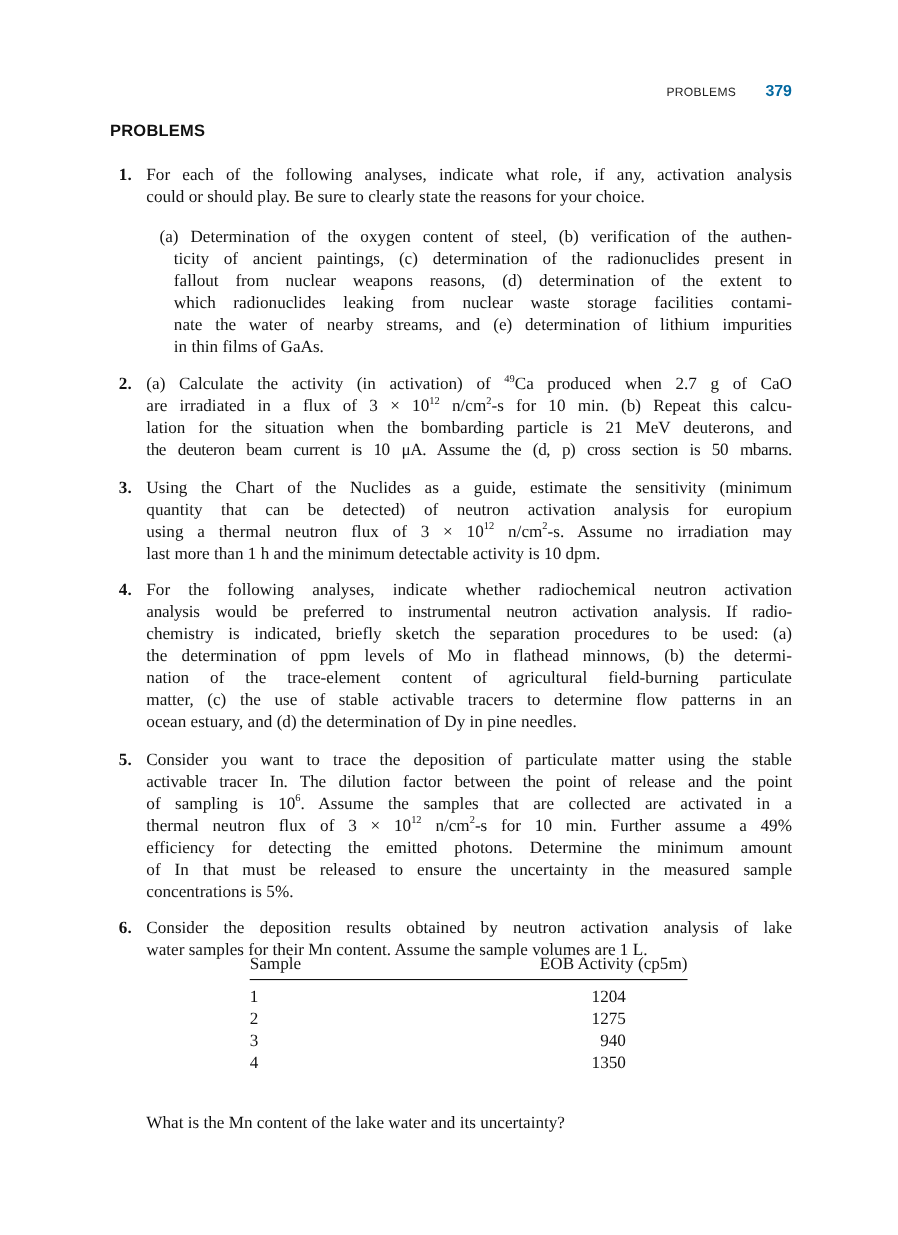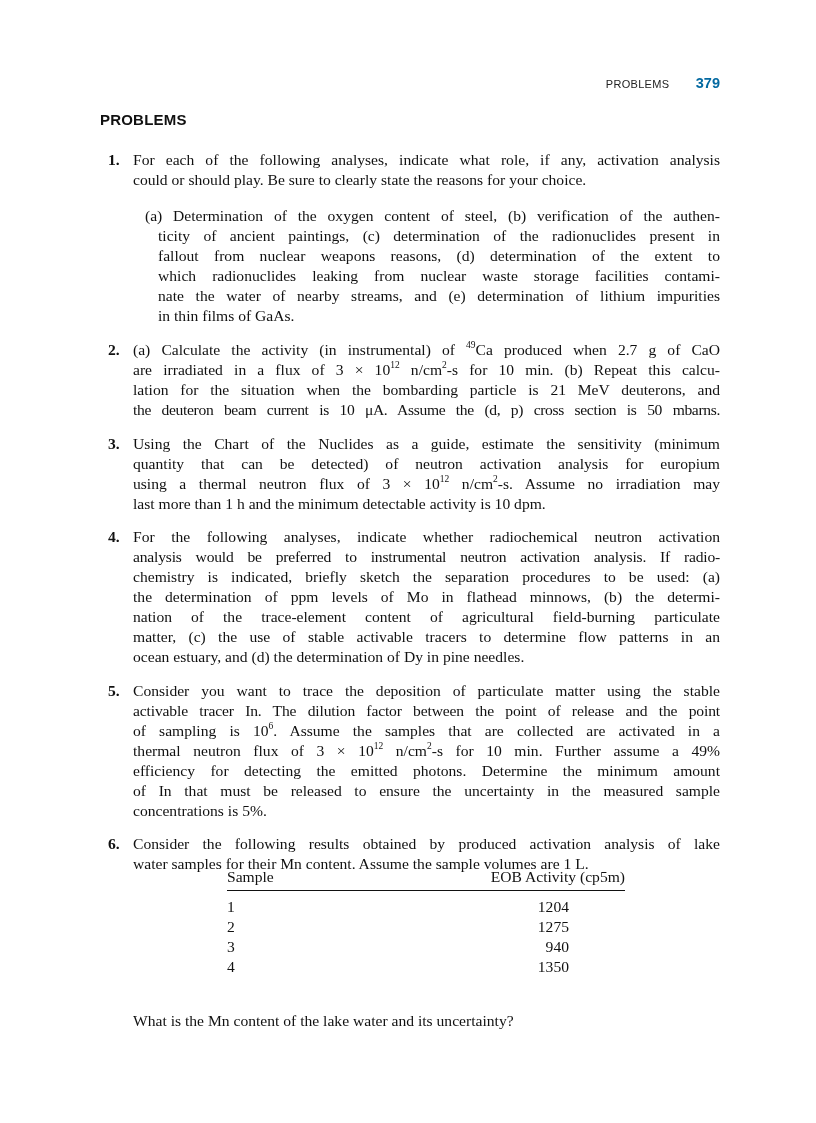--- a/index.html
+++ b/index.html
@@ -47,21 +47,21 @@
       <div class="line just" style="left:145px; top:206px; width:575px;">(a) Determination of the oxygen content of steel, (b) verification of the authen-</div>
       <div class="line just" style="left:158px; top:226px; width:562px;">ticity of ancient paintings, (c) determination of the radionuclides present in</div>
       <div class="line just" style="left:158px; top:246px; width:562px;">fallout from nuclear weapons reasons, (d) determination of the extent to</div>
       <div class="line just" style="left:158px; top:266px; width:562px;">which radionuclides leaking from nuclear waste storage facilities contami-</div>
       <div class="line just" style="left:158px; top:286px; width:562px;">nate the water of nearby streams, and (e) determination of lithium impurities</div>
       <div class="line" style="left:158px; top:306px;">in thin films of GaAs.</div>
     </div>
 
     <div>
       <span class="num line" style="left:108px; top:340px;">2.</span>
-      <div class="line just" style="left:133px; top:340px; width:587px;"><span>(a) Calculate the activity (in instrumental) of </span><sup>49</sup><span>Ca produced when 2.7 g of CaO</span></div>
+      <div class="line just" style="left:133px; top:340px; width:587px;"><span>(a) Calculate the activity (in activation) of </span><sup>49</sup><span>Ca produced when 2.7 g of CaO</span></div>
       <div class="line just" style="left:133px; top:360px; width:587px;"><span>are irradiated in a flux of 3 × 10</span><sup>12</sup><span> n/cm</span><sup>2</sup><span>-s for 10 min. (b) Repeat this calcu-</span></div>
       <div class="line just" style="left:133px; top:380px; width:587px;">lation for the situation when the bombarding particle is 21 MeV deuterons, and</div>
       <div class="line just" style="left:133px; top:400px; width:587px; letter-spacing:-0.35px;">the deuteron beam current is 10 μA. Assume the (d, p) cross section is 50 mbarns.</div>
     </div>
 
     <div>
       <span class="num line" style="left:108px; top:434px;">3.</span>
       <div class="line just" style="left:133px; top:434px; width:587px;">Using the Chart of the Nuclides as a guide, estimate the sensitivity (minimum</div>
       <div class="line just" style="left:133px; top:454px; width:587px;">quantity that can be detected) of neutron activation analysis for europium</div>
       <div class="line just" style="left:133px; top:474px; width:587px;"><span>using a thermal neutron flux of 3 × 10</span><sup>12</sup><span> n/cm</span><sup>2</sup><span>-s. Assume no irradiation may</span></div>
@@ -85,21 +85,21 @@
       <div class="line just" style="left:133px; top:701px; width:587px; letter-spacing:-0.15px;">activable tracer In. The dilution factor between the point of release and the point</div>
       <div class="line just" style="left:133px; top:721px; width:587px;"><span>of sampling is 10</span><sup>6</sup><span>. Assume the samples that are collected are activated in a</span></div>
       <div class="line just" style="left:133px; top:741px; width:587px;"><span>thermal neutron flux of 3 × 10</span><sup>12</sup><span> n/cm</span><sup>2</sup><span>-s for 10 min. Further assume a 49%</span></div>
       <div class="line just" style="left:133px; top:761px; width:587px;">efficiency for detecting the emitted photons. Determine the minimum amount</div>
       <div class="line just" style="left:133px; top:781px; width:587px;">of In that must be released to ensure the uncertainty in the measured sample</div>
       <div class="line" style="left:133px; top:801px;">concentrations is 5%.</div>
     </div>
 
     <div>
       <span class="num line" style="left:108px; top:834px;">6.</span>
-      <div class="line just" style="left:133px; top:834px; width:587px;">Consider the following results obtained by produced activation analysis of lake</div>
+      <div class="line just" style="left:133px; top:834px; width:587px;">Consider the deposition results obtained by neutron activation analysis of lake</div>
       <div class="line" style="left:133px; top:854px;">water samples for their Mn content. Assume the sample volumes are 1 L.</div>
 
       <div class="table">
         <div class="thead">
           <span class="th-sample">Sample</span>
           <span class="th-act">EOB Activity (cp5m)</span>
         </div>
         <div style="height:7px;"></div>
         <div class="trow">
           <span class="td-sample">1</span>

